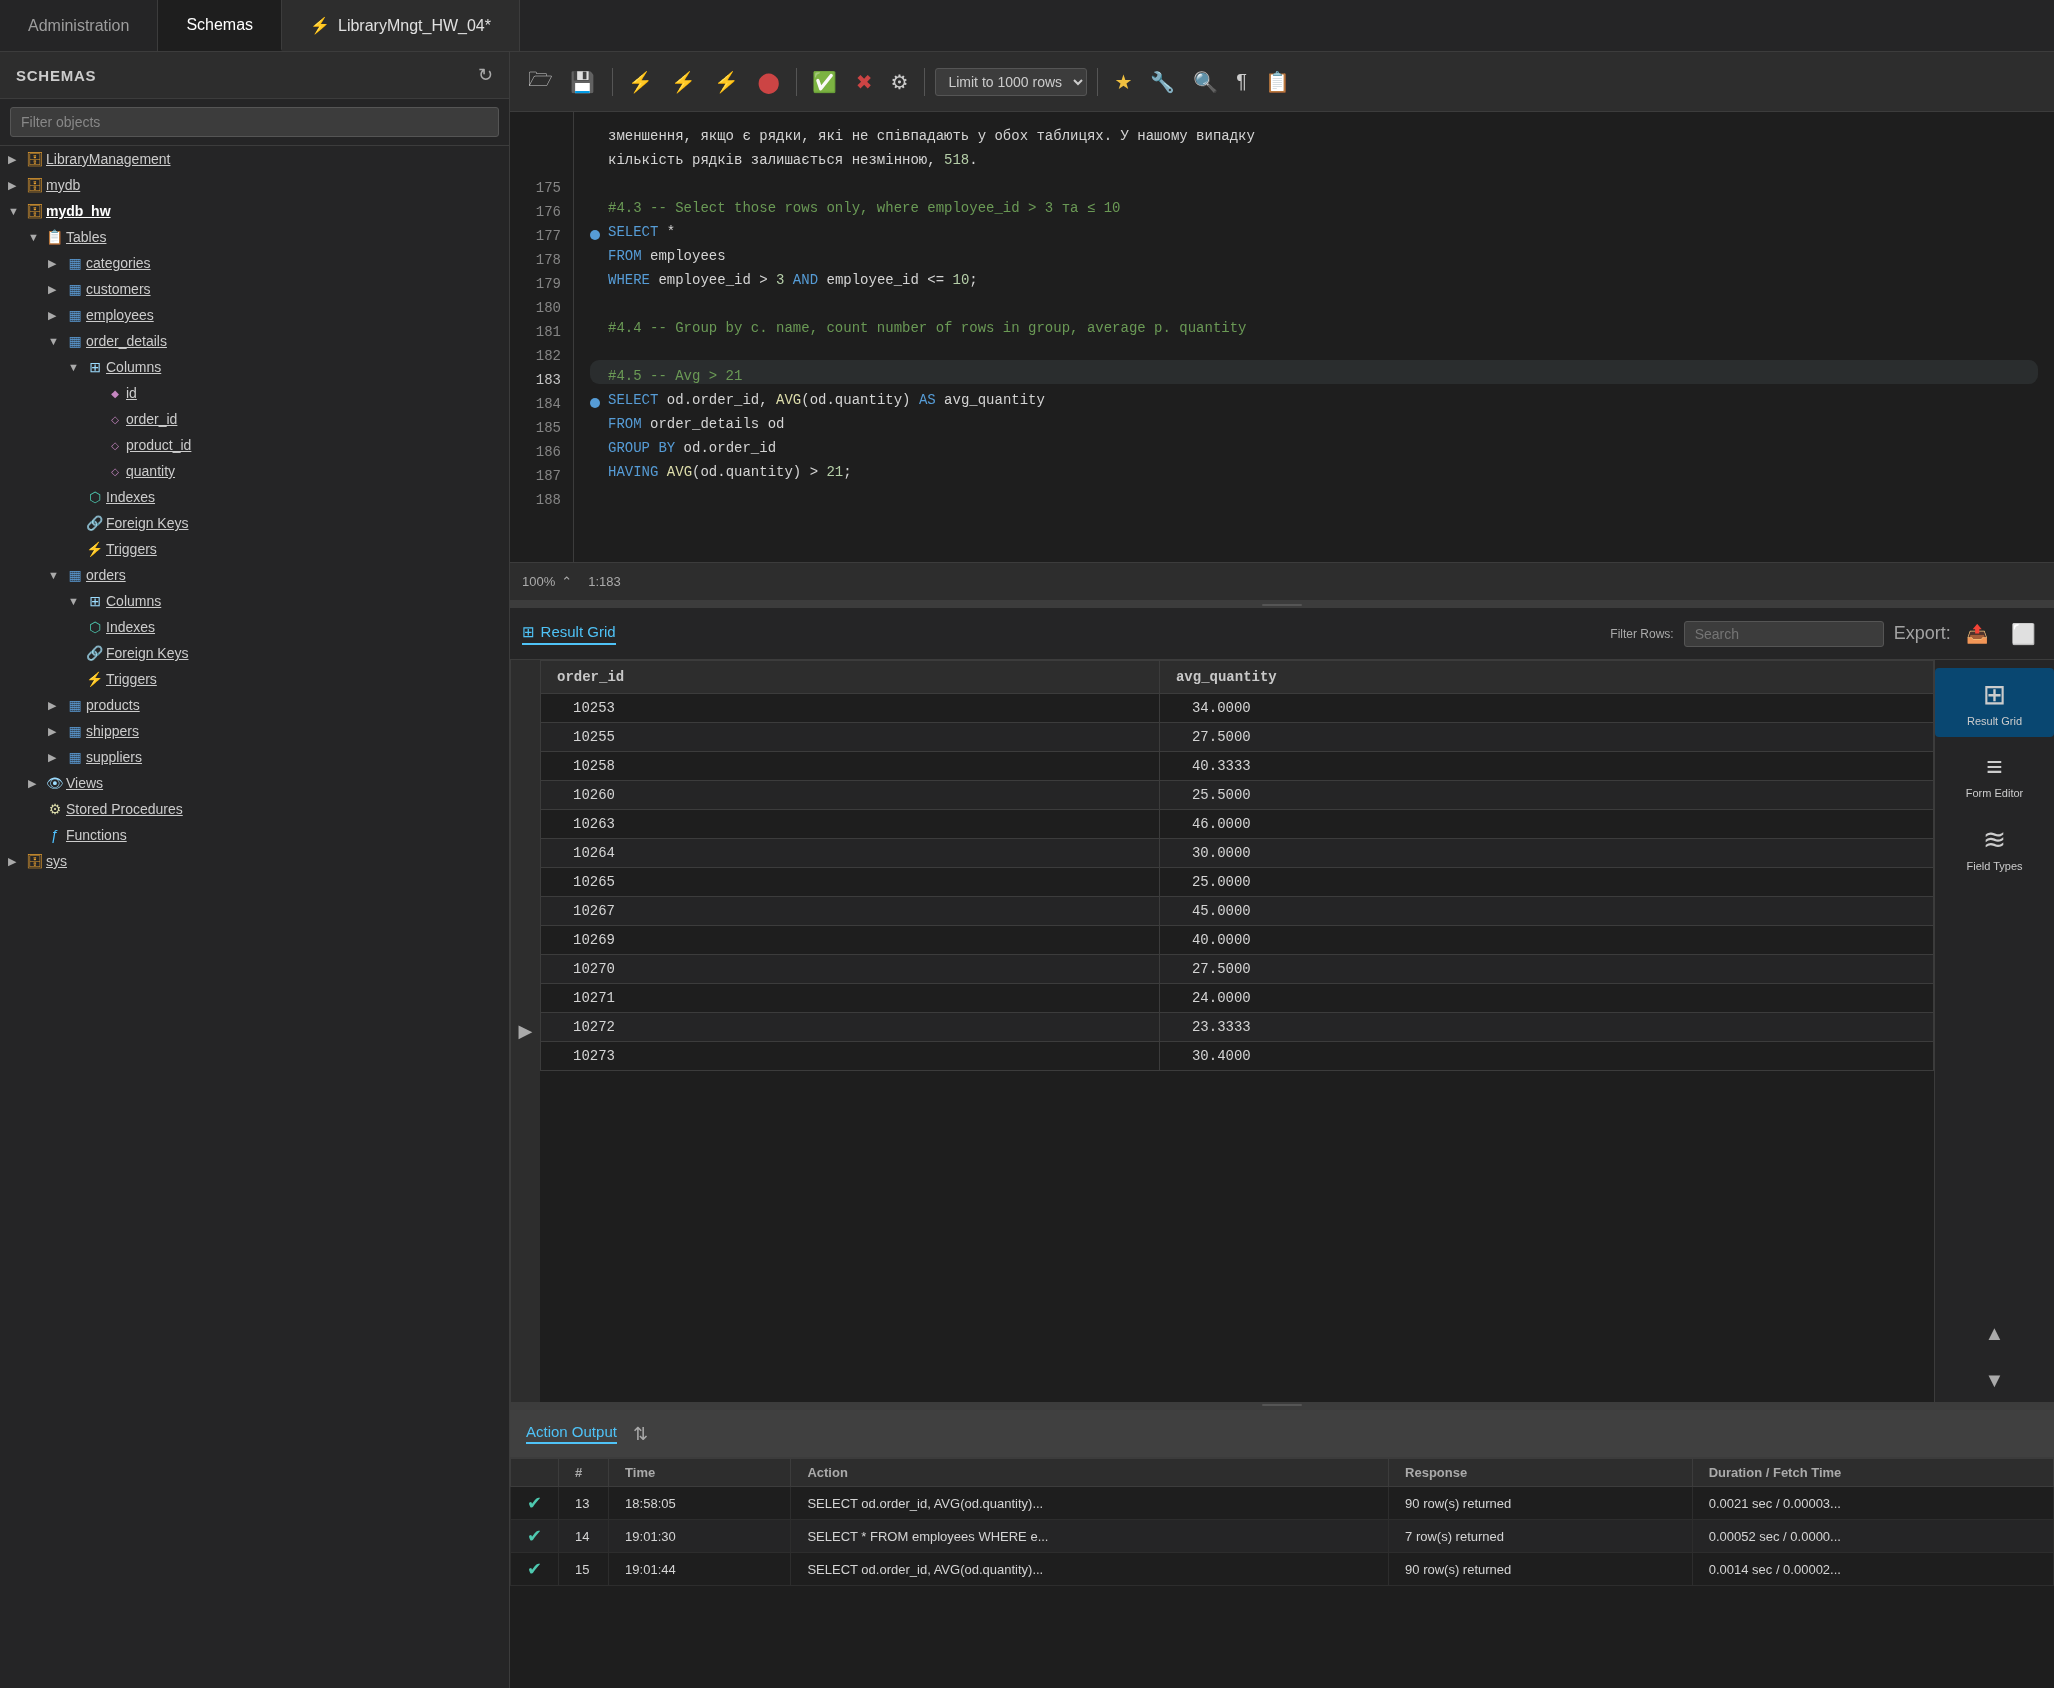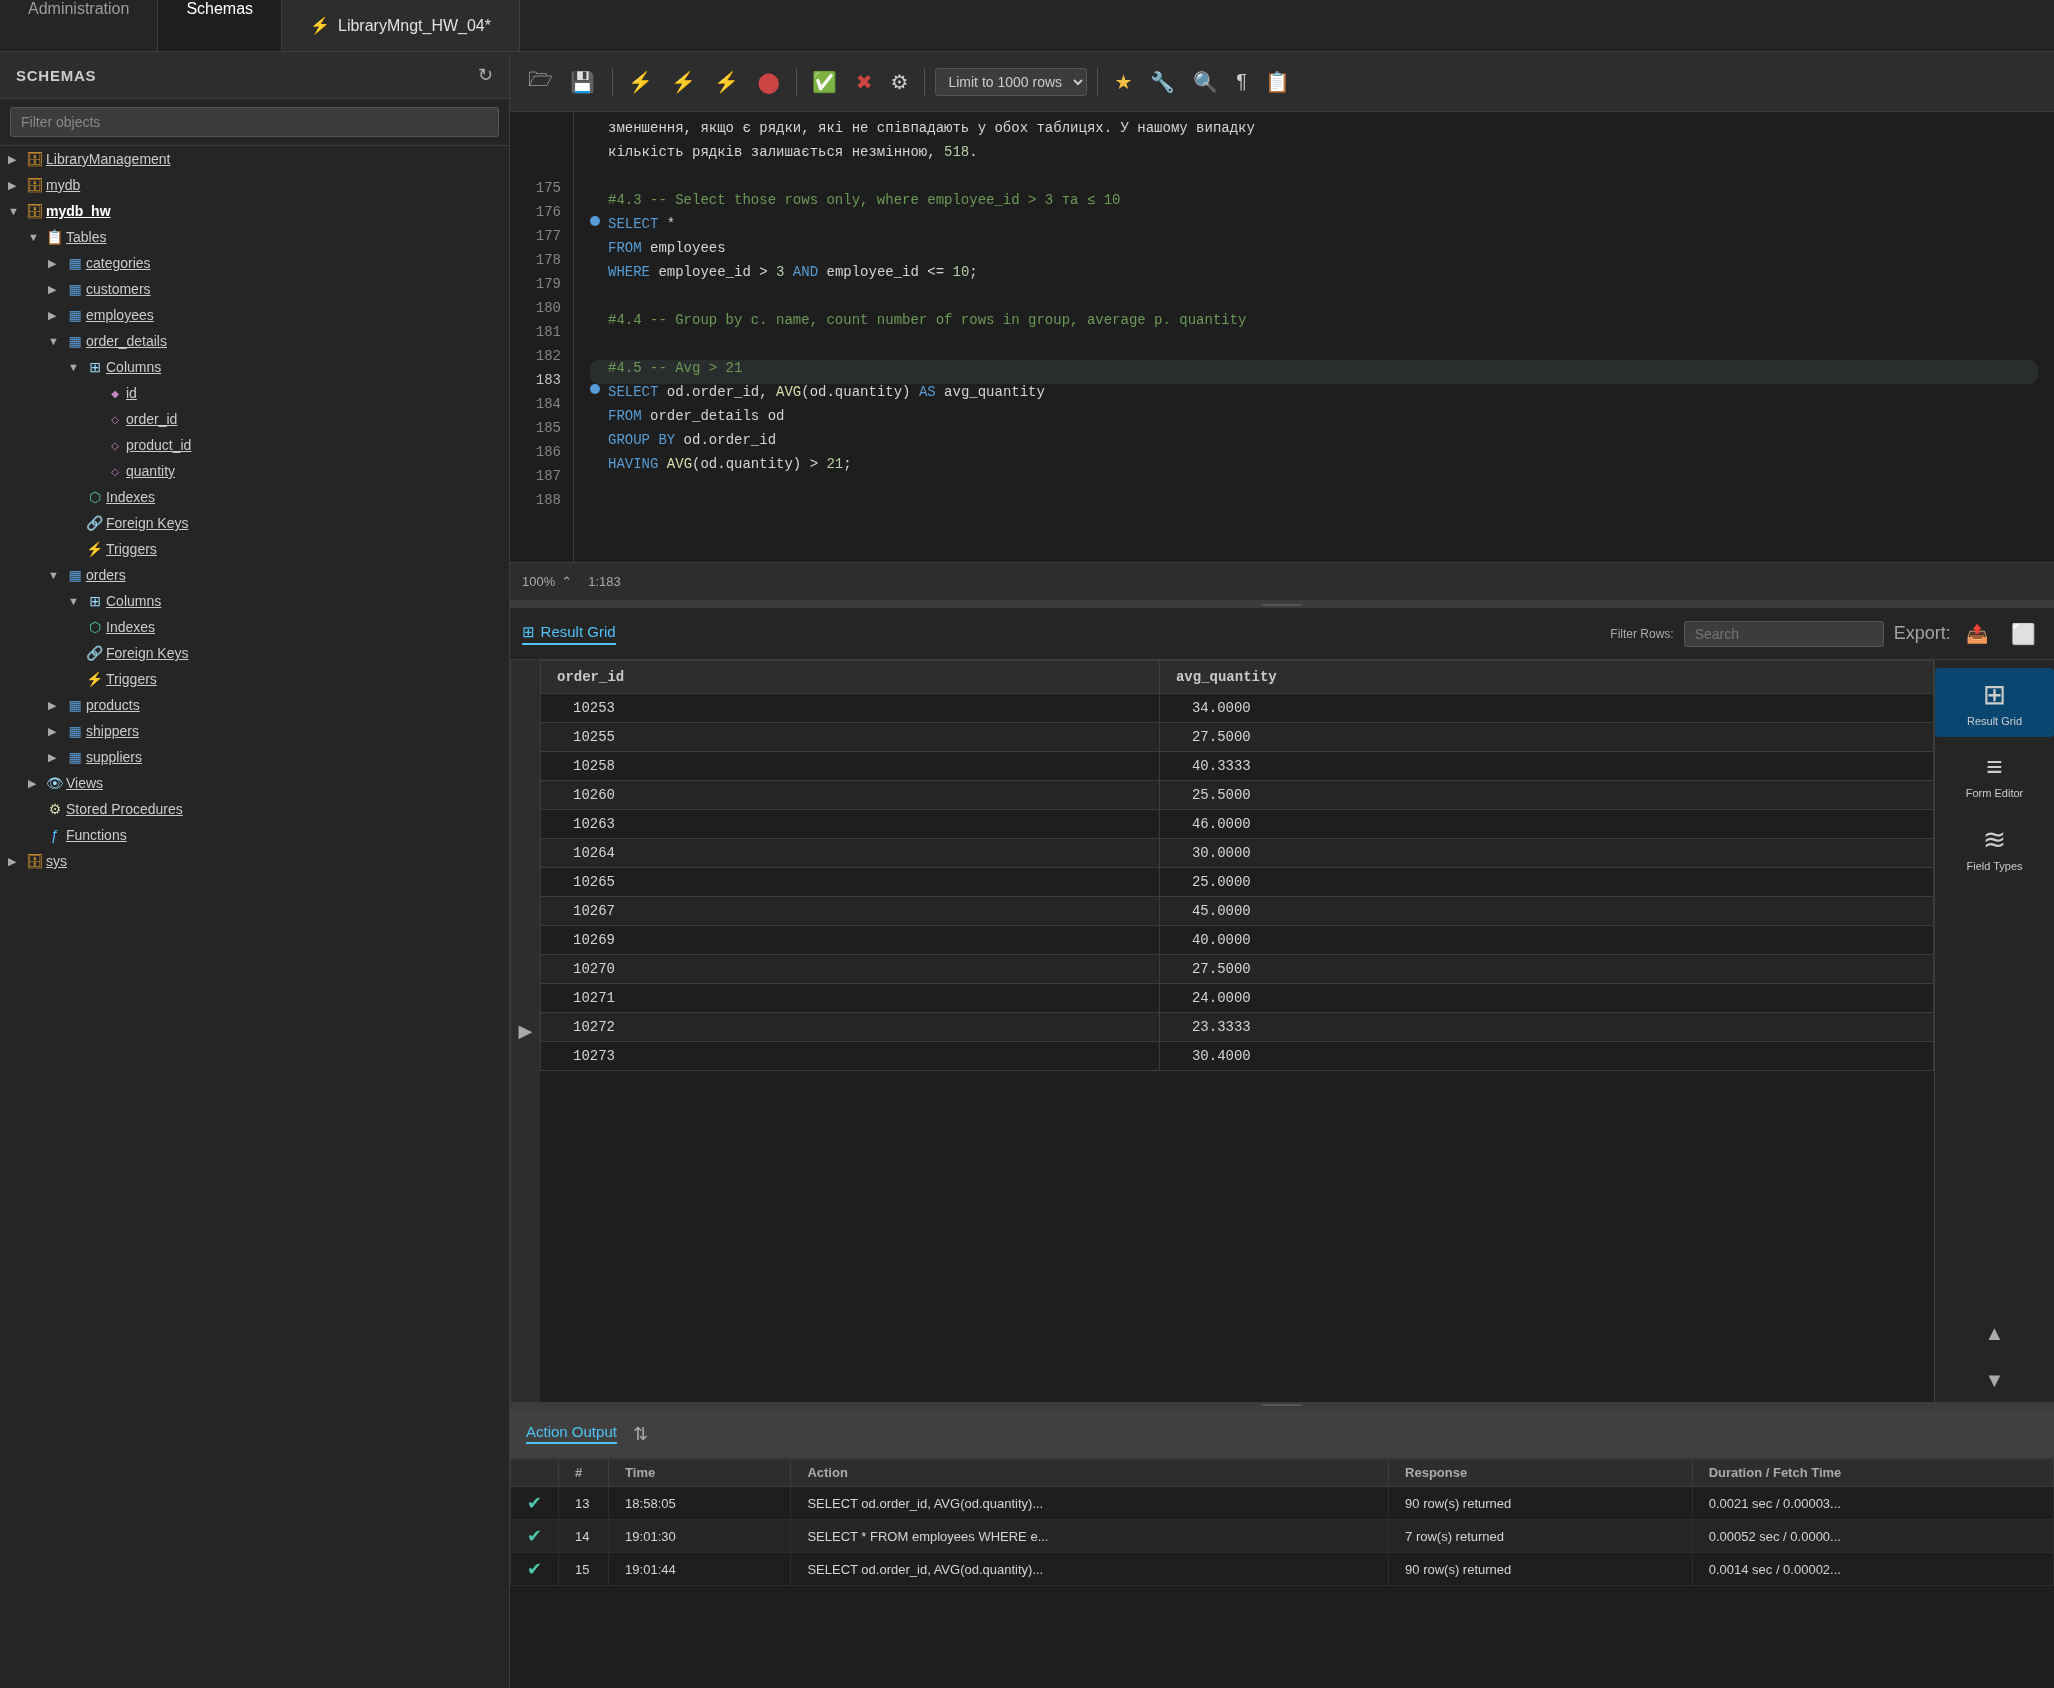--- a/index.html
+++ b/index.html
@@ -1,20 +1,20 @@
 <!DOCTYPE html>
 <html><head>
   <meta charset="utf-8">
   <style>
     * { box-sizing: border-box; margin: 0; padding: 0; }
     body { background: #1e1e1e; color: #d4d4d4; font-family: 'Segoe UI', Arial, sans-serif; font-size: 13px; overflow: hidden; width: 2054px; height: 1688px; }
 
     
     .tab-bar { display: flex; background: #252526; border-bottom: 1px solid #3c3c3c; height: 52px; }
-    .tab { display: flex; align-items: flex-start; padding: 0 28px; cursor: pointer; font-size: 16px; color: #9d9d9d; border-right: 1px solid #3c3c3c; height: 100%; }
+    .tab { display: flex; align-items: center; padding: 0 28px; cursor: pointer; font-size: 16px; color: #9d9d9d; border-right: 1px solid #3c3c3c; height: 100%; }
     .tab.active { background: #1e1e1e; color: #ffffff; border-bottom: 2px solid #1e1e1e; }
     .tab-editor { display: flex; align-items: center; padding: 0 28px; background: #2d2d2d; color: #e0e0e0; font-size: 16px; border-right: 1px solid #3c3c3c; height: 100%; }
     .tab-editor .lightning { color: #f0a000; margin-right: 8px; }
 
     
     .main-layout { display: flex; height: calc(1688px - 52px); }
 
     
     .sidebar { width: 510px; background: #252526; border-right: 1px solid #3c3c3c; display: flex; flex-direction: column; overflow: hidden; }
     .sidebar-header { display: flex; align-items: center; justify-content: space-between; padding: 12px 16px; background: #2d2d2d; border-bottom: 1px solid #3c3c3c; }
@@ -54,21 +54,21 @@
     .toolbar-separator { width: 1px; height: 28px; background: #555; margin: 0 4px; }
     .limit-select { background: #3c3c3c; border: 1px solid #555; color: #ccc; padding: 4px 8px; font-size: 14px; border-radius: 3px; }
 
     
     .sql-editor { background: #1e1e1e; flex: 0 0 auto; overflow: hidden; display: flex; flex-direction: column; height: 490px; border-bottom: 2px solid #3c3c3c; }
     .editor-content { flex: 1; overflow: hidden; display: flex; }
     .line-numbers { background: #1e1e1e; padding: 8px 0; min-width: 64px; border-right: 1px solid #3c3c3c; }
     .line-num { display: flex; align-items: center; justify-content: flex-end; padding: 0 12px; height: 24px; font-family: 'Courier New', monospace; font-size: 14px; color: #858585; }
     .line-num.active { color: #c6c6c6; }
     .code-area { flex: 1; padding: 8px 16px; overflow: hidden; }
-    .code-line { display: flex; align-items: flex-start; height: 24px; font-family: 'Courier New', monospace; font-size: 14px; white-space: pre; }
+    .code-line { display: flex; align-items: flex-end; height: 24px; font-family: 'Courier New', monospace; font-size: 14px; white-space: pre; }
     .code-line .dot { width: 10px; height: 10px; background: #569cd6; border-radius: 50%; margin-right: 8px; flex-shrink: 0; }
     .code-line .dot-empty { width: 10px; margin-right: 8px; flex-shrink: 0; }
     .code-line.highlighted { background: #2a2d2e; border-radius: 9px; }
     .kw { color: #569cd6; }
     .comment { color: #6a9955; }
     .num { color: #b5cea8; }
     .fn { color: #dcdcaa; }
     .plain { color: #d4d4d4; }
 
     

